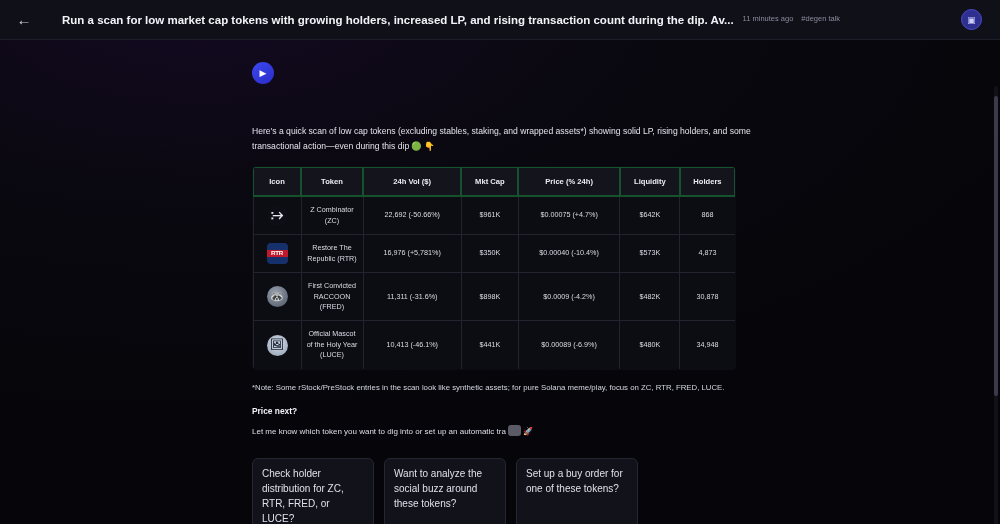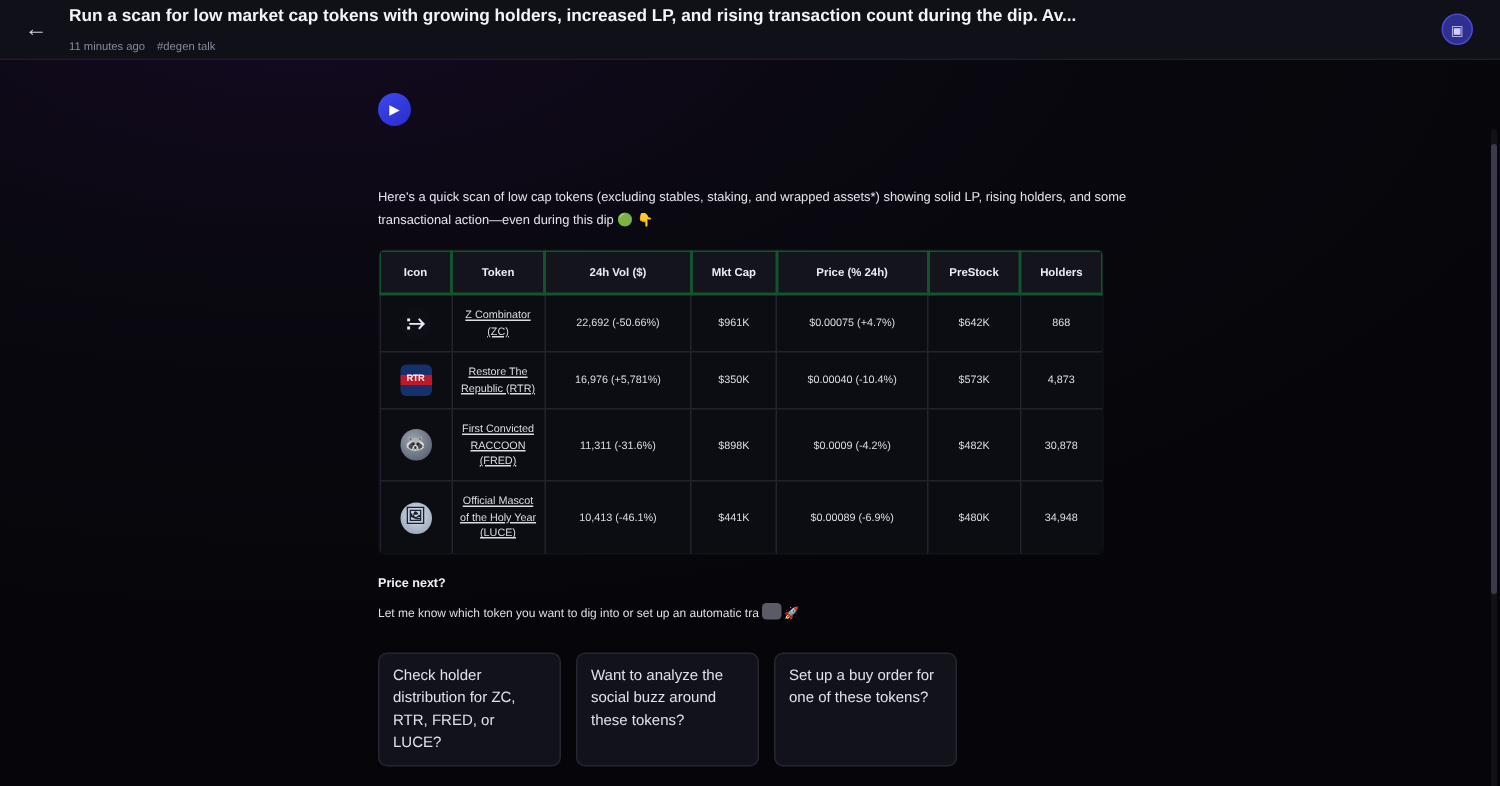--- a/index.html
+++ b/index.html
@@ -29,21 +29,21 @@
   }
   .back-btn {
     width: 20px; height: 20px;
     display: flex; align-items: center; justify-content: center;
     color: #cfcfdd;
     font-size: 15px;
     line-height: 1;
     cursor: pointer;
     flex: 0 0 auto;
   }
-  .head-texts { display: flex; flex-direction: column; gap: 9px; min-width: 0; }
+  .head-texts { display: flex; flex-direction: row; gap: 9px; min-width: 0; margin-left: 16px; }
   .head-title {
     font-size: 11.5px;
     font-weight: bold;
     color: #f2f2f7;
     white-space: nowrap;
     overflow: hidden;
     text-overflow: ellipsis;
     max-width: 880px;
   }
   .head-sub {
@@ -118,21 +118,21 @@
   table.scan td {
     border: 1px solid #23232f;
     font-size: 7.2px;
     color: #dcdce6;
     padding: 8px 5px;
     text-align: center;
     vertical-align: middle;
     line-height: 1.45;
   }
   td.icon-cell { width: 48px; }
-  td.token-cell { text-align: left; padding-left: 8px; width: 62px; text-decoration: underline; }
+  td.token-cell { text-align: left; padding-left: 8px; width: 62px; }
   .tok-icon {
     width: 21px; height: 21px;
     border-radius: 50%;
     margin: 0 auto;
     display: flex; align-items: center; justify-content: center;
     font-size: 9px;
     font-weight: bold;
   }
   .ic-zc { background: #0e0e16; color: #e9e9f3; font-family: "Liberation Serif", serif; font-size: 13px; }
   .ic-rtr { background: linear-gradient(180deg,#16306b 0%,#16306b 34%,#c2182b 34%,#c2182b 66%,#16306b 66%); color:#fff; font-size:6.2px; letter-spacing:-.3px; border-radius:4px;}
@@ -243,21 +243,21 @@
       <div class="msg">Here's a quick scan of low cap tokens (excluding stables, staking, and wrapped assets*) showing solid LP, rising holders, and some transactional action—even during this dip 🟢 👇</div>
 
       <table class="scan">
         <thead>
           <tr>
             <th>Icon</th>
             <th>Token</th>
             <th>24h Vol ($)</th>
             <th>Mkt Cap</th>
             <th>Price (% 24h)</th>
-            <th>PreStock</th>
+            <th>Liquidity</th>
             <th>Holders</th>
           </tr>
         </thead>
         <tbody>
           <tr>
             <td class="icon-cell">
               <div class="tok-icon ic-zc">
                 <span>⧴</span>
               </div>
             </td>
@@ -303,20 +303,21 @@
             <td class="token-cell">Official Mascot of the Holy Year (LUCE)</td>
             <td>10,413 (-46.1%)</td>
             <td>$441K</td>
             <td>$0.00089 (-6.9%)</td>
             <td>$480K</td>
             <td>34,948</td>
           </tr>
         </tbody>
       </table>
 
+      <div class="note">*Note: Some rStock/PreStock entries in the scan look like synthetic assets; for pure Solana meme/play, focus on ZC, RTR, FRED, LUCE.</div>
 
       <div class="whatnext">Price next?</div>
 
 
       <div class="closing">
         <span>Let me know which token you want to dig into or set up an automatic tra</span><span class="cursor-blob"></span><span>🚀</span>
       </div>
 
       <div class="chips">
         <div class="chip">Check holder distribution for ZC, RTR, FRED, or LUCE?</div>

